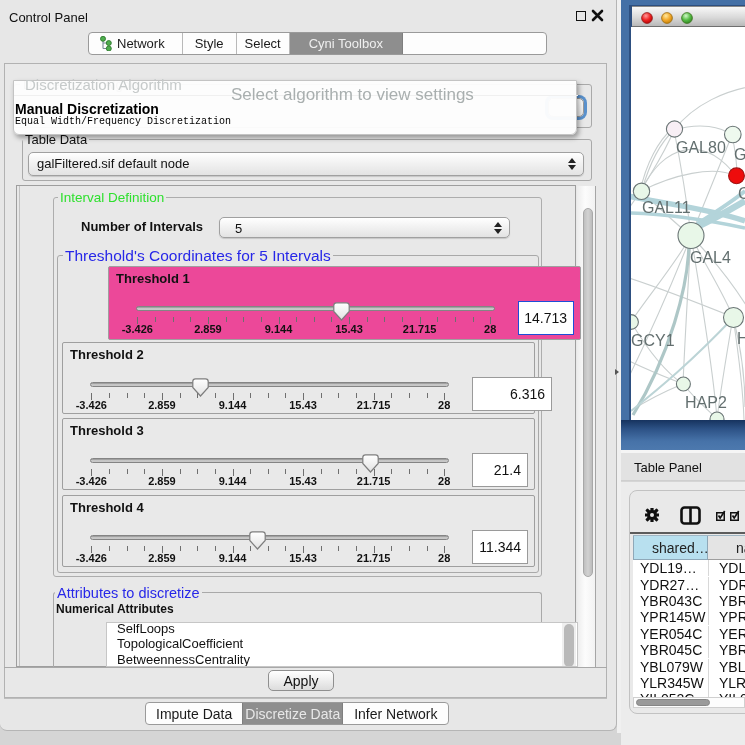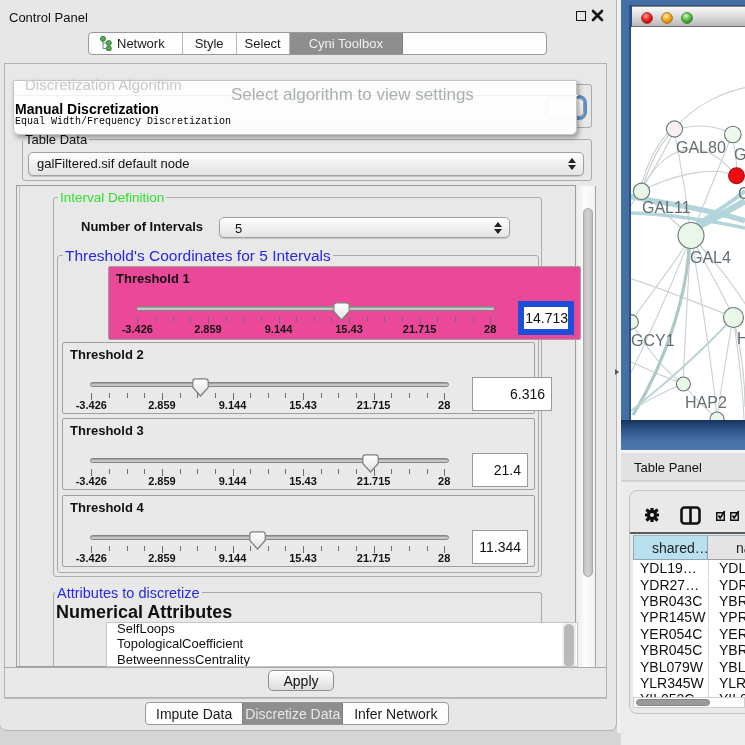--- a/index.html
+++ b/index.html
@@ -113,21 +113,21 @@
         <div class="abs" style="left:347.2px;top:56px;width:68px;text-align:center;font-size:11px;font-weight:bold;color:#111;">28</div>
         <svg class="abs" style="left:223.5px;top:35px;" width="17" height="19" viewBox="0 0 17 19">
           <defs>
             <linearGradient id="hg0" x1="0" y1="0" x2="0" y2="1">
               <stop offset="0" stop-color="#ffffff"></stop>
               <stop offset="1" stop-color="#e2e2e2"></stop>
             </linearGradient>
           </defs>
           <path d="M3.5 0.8 L13.5 0.8 Q16.2 0.8 16.2 3.5 L16.2 9.5 L8.5 18 L0.8 9.5 L0.8 3.5 Q0.8 0.8 3.5 0.8 Z" fill="url(#hg0)" stroke="#7d7d7d" stroke-width="1.2"></path>
         </svg>
-        <div class="abs" style="left:409px;top:34px;width:56px;height:34px;background:#fff;border:6px solid #1d4ed8;font-size:14px;color:#111;display:flex;align-items:center;justify-content:flex-end;">14.713</div>
+        <div class="abs" style="left:409px;top:34px;width:56px;height:34px;background:#fff;border:1px solid #1d4ed8;font-size:14px;color:#111;display:flex;align-items:center;justify-content:flex-end;padding-right:6px;">14.713</div>
       </div>
       <div class="abs" style="left:62px;top:342px;width:473px;height:72px;border:1px solid #9f9f9f;background:#e9e9e9;border-radius:2px;">
         <div class="abs" style="left:7px;top:4px;font-size:13px;font-weight:bold;color:#111;">Threshold 2</div>
         <div class="abs" style="left:27px;top:39px;width:359px;height:5px;border-radius:3px;background:linear-gradient(#8f8f8f,#cfcfcf 60%,#c2c2c2);border:1px solid #848484;"></div>
         <div class="abs" style="left:28.3px;top:50px;width:1px;height:7px;background:#6f6f6f;"></div>
         <div class="abs" style="left:45.9px;top:50px;width:1px;height:5px;background:#6f6f6f;"></div>
         <div class="abs" style="left:63.6px;top:50px;width:1px;height:5px;background:#6f6f6f;"></div>
         <div class="abs" style="left:81.2px;top:50px;width:1px;height:5px;background:#6f6f6f;"></div>
         <div class="abs" style="left:98.9px;top:50px;width:1px;height:7px;background:#6f6f6f;"></div>
         <div class="abs" style="left:116.5px;top:50px;width:1px;height:5px;background:#6f6f6f;"></div>
@@ -243,21 +243,21 @@
           </defs>
           <path d="M3.5 0.8 L13.5 0.8 Q16.2 0.8 16.2 3.5 L16.2 9.5 L8.5 18 L0.8 9.5 L0.8 3.5 Q0.8 0.8 3.5 0.8 Z" fill="url(#hg3)" stroke="#7d7d7d" stroke-width="1.2"></path>
         </svg>
         <div class="abs" style="left:409px;top:34px;width:56px;height:34px;background:#fff;border:1px solid #9a9a9a;font-size:14px;color:#111;display:flex;align-items:center;justify-content:flex-end;padding-right:6px;">11.344</div>
       </div>
     </div>
 
   <div class="abs titled" style="left:53px;top:592px;width:489px;height:76px;border-bottom:none;border-radius:3px 3px 0 0;">
     <div class="tlabel" style="left:1px;padding:0 2px;color:#2727e8;font-size:14.5px;">Attributes to discretize</div>
   </div>
-  <div class="abs" style="left:56px;top:602px;font-size:18px;font-weight:bold;color:#111;">Numerical Attributes</div>
+  <div class="abs" style="left:56px;top:602px;font-size:12px;font-weight:bold;color:#111;">Numerical Attributes</div>
   <div class="abs" style="left:58px;top:622px;width:472px;height:45px;background:#fff;border:1px solid #c6c6c6;overflow:hidden;margin-left:48px;">
     <div style="font-size:13px;color:#111;padding-left:10px;line-height:15.4px;margin-top:-2px;">SelfLoops<br>TopologicalCoefficient<br>BetweennessCentrality</div>
     <div class="abs" style="right:1px;top:0;width:14px;height:44px;background:#efefef;">
       <div class="abs" style="left:2px;top:1px;width:10px;height:43px;background:#b9b9b9;border-radius:5px;"></div>
     </div>
   </div>
 
   <div class="abs" style="left:4px;top:667px;width:603px;height:1px;background:#a8a8a8;"></div>
 
   <div class="abs" style="left:268px;top:670px;width:66px;height:21px;border:1px solid #8f8f8f;border-radius:5px;background:linear-gradient(#ffffff,#f0f0f0 45%,#dcdcdc);display:flex;align-items:center;justify-content:center;font-size:14px;color:#111;">Apply</div>

